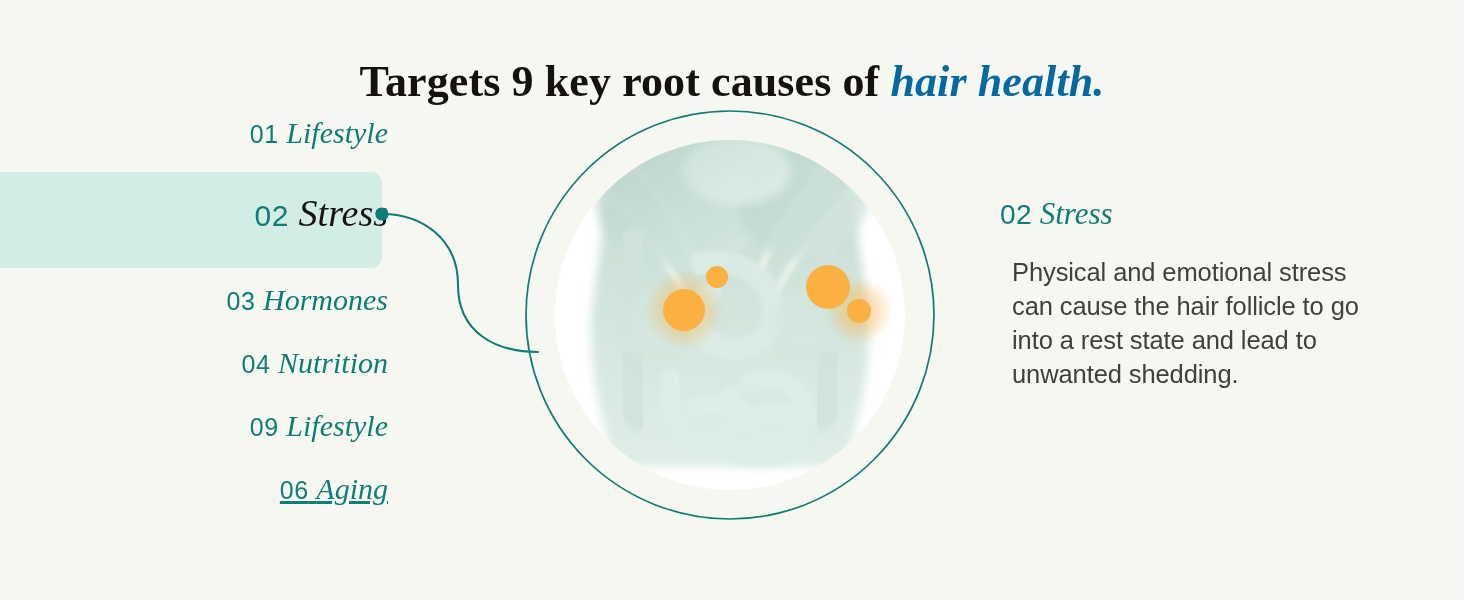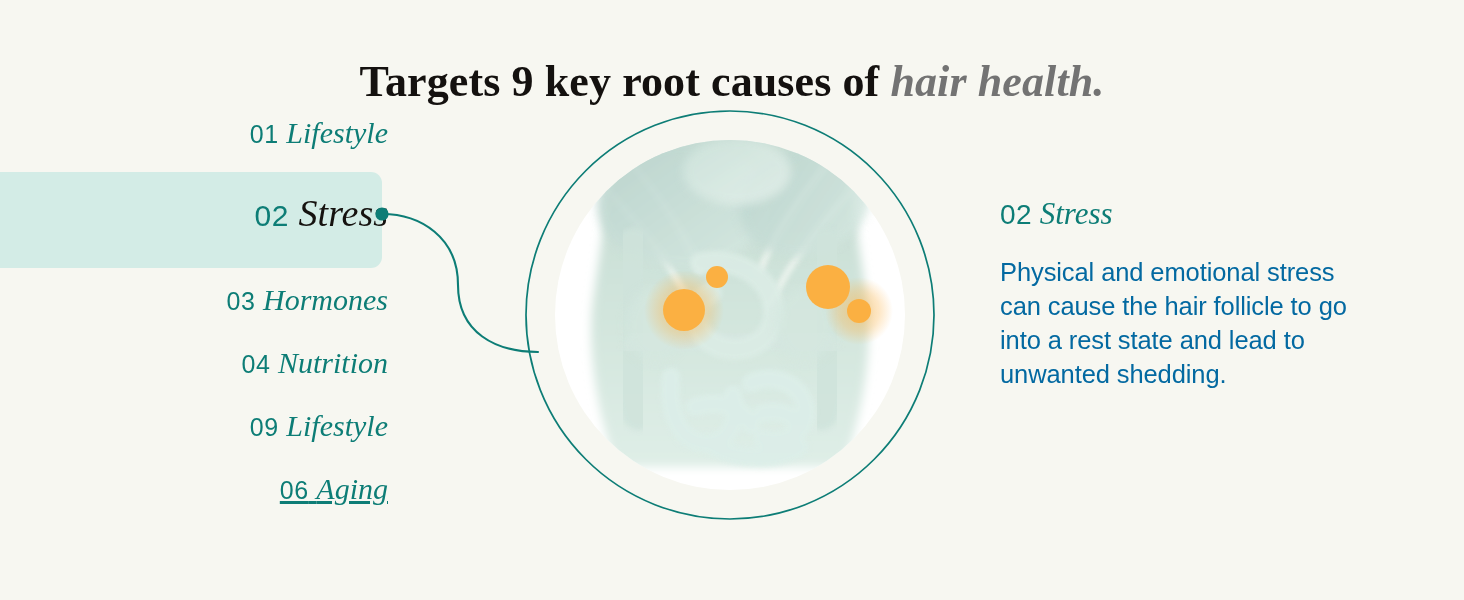--- a/index.html
+++ b/index.html
@@ -31,21 +31,21 @@
     text-align: center;
     font-family: "Liberation Serif", "DejaVu Serif", serif;
     font-size: 44px;
     line-height: 58px;
     color: #14110f;
     white-space: nowrap;
     letter-spacing: 0.1px;
   }
   #page-title .accent {
     font-style: italic;
-    color: #737373;
+    color: #0369a1;
   }
 
   
   #cause-list {
     position: absolute;
     left: 0;
     top: 100px;
     width: 382px;
     height: 430px;
     margin-left: 28px;
@@ -142,26 +142,26 @@
   #detail-heading .num {
     font-family: "Liberation Sans", sans-serif;
     font-style: normal;
     font-size: 28px;
     letter-spacing: 0.4px;
   }
   #detail-heading .label {
     font-style: italic;
   }
   #detail-body {
-    color: #0369a1;
+    color: #404040;
     font-family: "Liberation Sans", sans-serif;
     font-size: 25.5px;
     line-height: 34px;
     width: 380px;
-    margin: 0;
+    margin: 12px;
     letter-spacing: -0.1px;
   }
 </style>
 </head>
 <body>
 
 <div id="stage">
 
   <h1 id="page-title"><span>Targets 9 key root causes of </span><span class="accent">hair health.</span></h1>
 

